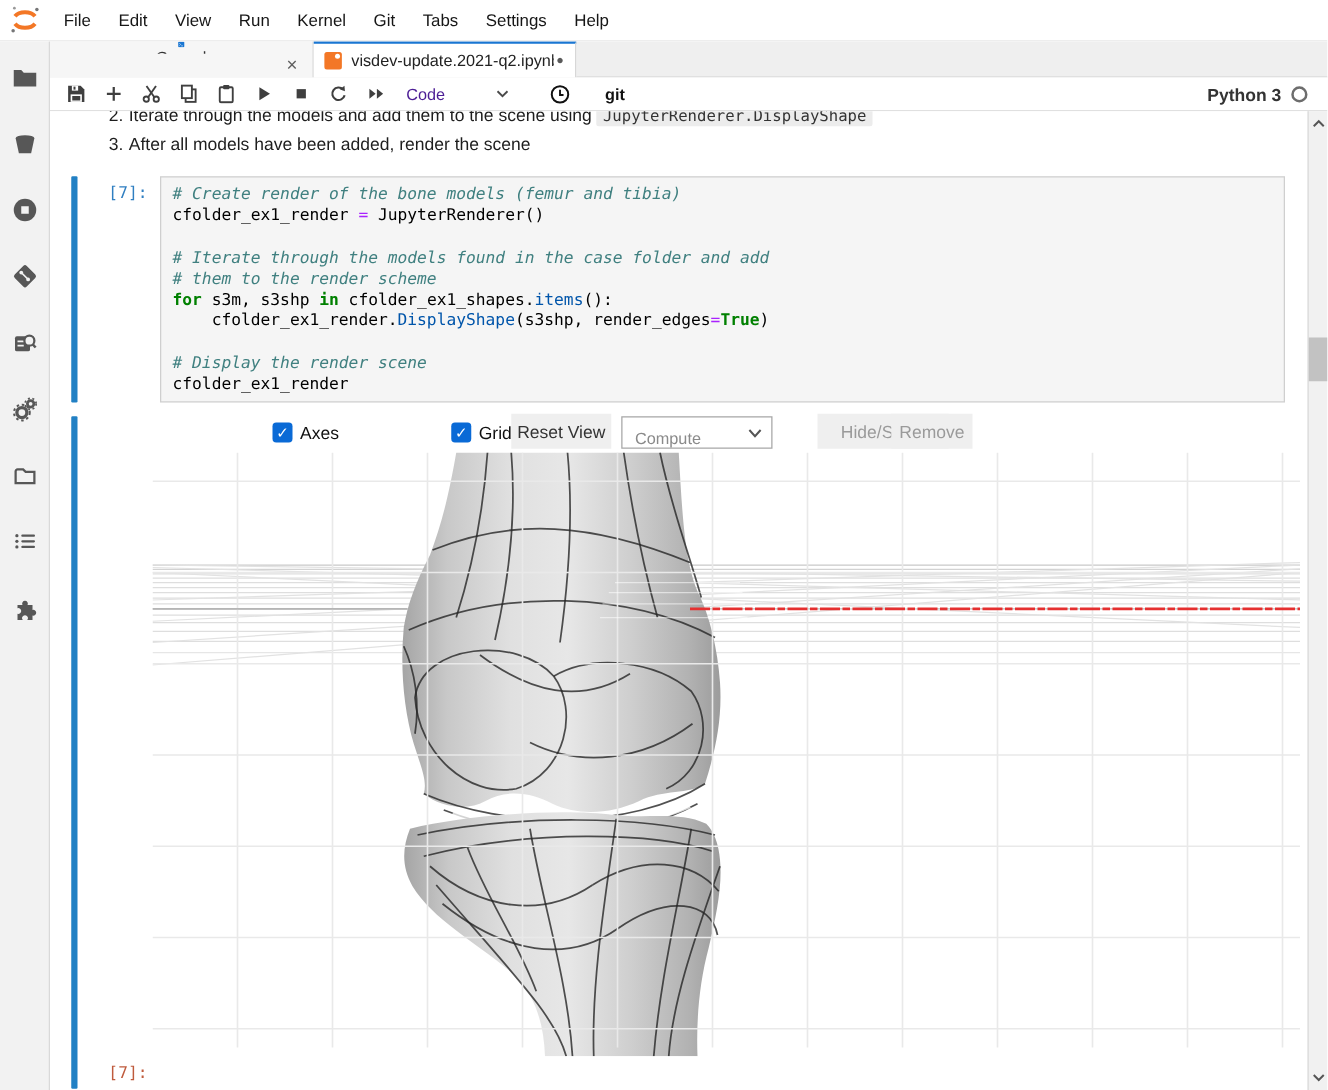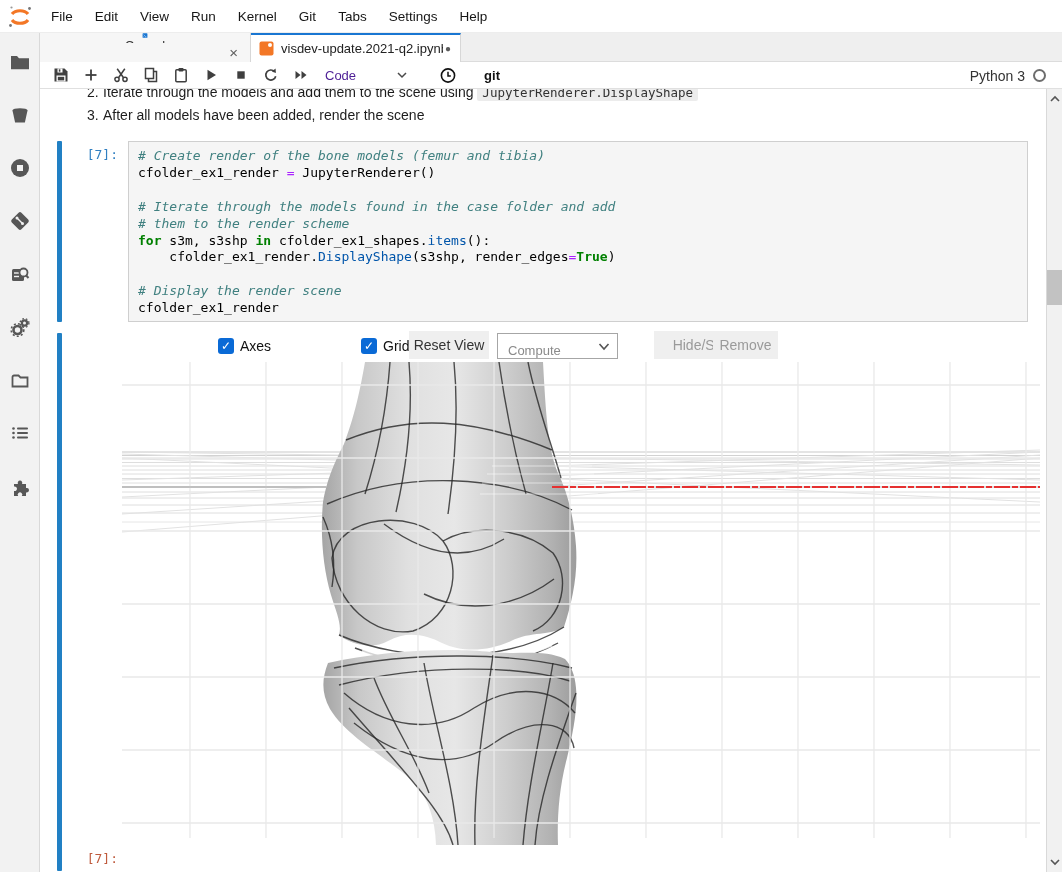--- a/index.html
+++ b/index.html
@@ -2,21 +2,21 @@
 <html><head>
 <meta charset="utf-8">
 <style>
   * { margin:0; padding:0; box-sizing:border-box; }
   html,body { width:1062px; height:872px; }
   body { position:relative; overflow:hidden; background:#fff;
          font-family:"Liberation Sans", sans-serif; color:#1a1a1a; }
 
   
   #menubar { position:absolute; left:0; top:0; width:1062px; height:33px;
-             background:#fff; display:flex; align-items:flex-start; z-index:5;
+             background:#fff; display:flex; align-items:center; z-index:5;
              border-bottom:1px solid #ededed; }
   #logo-box { width:40px; height:33px; display:flex; align-items:center; justify-content:center; }
   .menu-item { font-size:13.5px; color:#161616; padding:0 11px; line-height:33px; cursor:default; }
 
   
   #sidebar { position:absolute; left:0; top:33px; width:40px; height:839px;
              background:#f2f2f2; border-right:1px solid #d9d9d9;
              display:flex; flex-direction:column; align-items:center;
              padding-top:13px; gap:21px; z-index:4; }
   .side-icon { width:32px; height:32px; display:flex; align-items:center; justify-content:center; }
@@ -35,21 +35,21 @@
 
   
   #toolbar { position:absolute; left:40px; top:62px; width:1022px; height:27px;
              background:#fff; border-bottom:1px solid #e0e0e0;
              display:flex; align-items:center; padding-left:13px; }
   .tb-btn { width:16px; height:16px; margin-right:14px; display:flex; align-items:center; justify-content:center; }
   #celltype-select { font-size:13px; color:#4c1d95; margin-left:2px; }
   #celltype-chevron { margin-left:38px; }
   #clock-btn { margin-left:16px; }
   #git-label { font-size:13px; font-weight:bold; color:#111; margin-left:14px; }
-  #kernel-area { position:absolute; right:16px; top:0; height:27px; display:flex; align-items:center; gap:8px; }
+  #kernel-area { position:absolute; right:16px; top:0; height:27px; display:flex; align-items:center; gap:8px;font-weight:bold; }
   #kernel-name { font-size:14px; color:#333; }
   #kernel-status { width:13px; height:13px; border:2px solid #6d6d6d; border-radius:50%; }
 
   
   #content { position:absolute; left:40px; top:89px; width:1006px; height:783px;
              background:#fff; overflow:hidden; }
 
   
   .md-line { position:absolute; left:63px; font-size:14px; color:#1d1d1d; line-height:19px; white-space:nowrap; }
   .md-num  { position:absolute; left:47px; font-size:14px; color:#1d1d1d; line-height:19px; }

